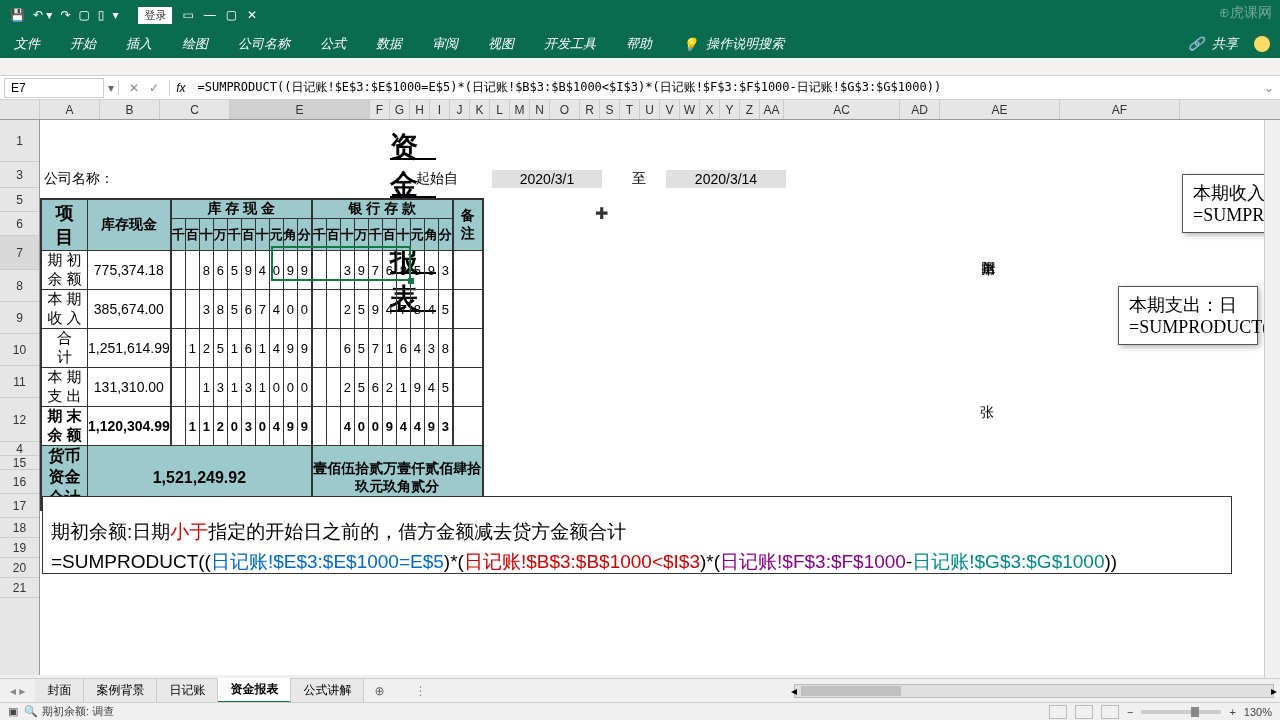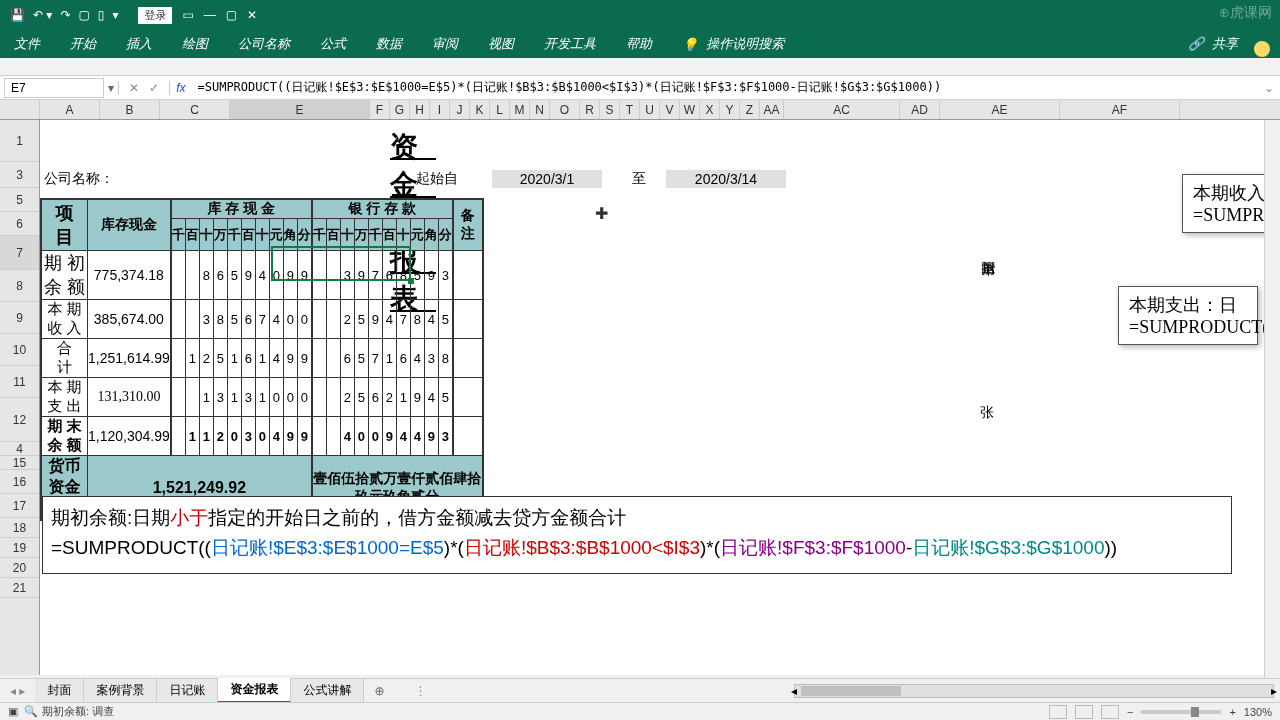--- a/index.html
+++ b/index.html
@@ -8,30 +8,30 @@
 .title-bar { height: 30px; background: #0b6b4e; color: #fff; display: flex; align-items: center; font-size: 12px; }
 .qat { display: flex; align-items: center; gap: 8px; padding: 0 10px; }
 .qat span { cursor: pointer; }
 .title-center { flex: 1; text-align: center; }
 .title-right { display: flex; align-items: center; gap: 10px; padding: 0 10px; }
 .login-btn { background: #fff; color: #333; padding: 1px 6px; font-size: 11px; }
 
 .ribbon-tabs { height: 28px; background: #0b6b4e; color: #fff; display: flex; align-items: center; font-size: 13px; padding: 0 10px; gap: 22px; }
 .ribbon-tabs span { cursor: pointer; padding: 4px 4px; font-style: italic; }
 .ribbon-tabs .tell-me { display: flex; align-items: center; gap: 4px; }
-.ribbon-right { margin-left: auto; display: flex; align-items: flex-end; gap: 8px; }
+.ribbon-right { margin-left: auto; display: flex; align-items: center; gap: 8px; }
 .smiley { width: 16px; height: 16px; border-radius: 50%; background: #ffd966; display: inline-block; }
 
 .ribbon-collapsed { height: 18px; background: #f3f2f1; border-bottom: 1px solid #d0d0d0; }
 
 .formula-bar { height: 24px; background: #fff; border-bottom: 1px solid #d0d0d0; display: flex; align-items: center; font-size: 12px; }
 .name-box { width: 100px; border: 1px solid #ccc; padding: 2px 6px; margin: 0 4px; background: #fff; }
 .name-box-arrow { color: #666; padding-right: 4px; }
 .fx-icons { display: flex; align-items: center; gap: 10px; padding: 0 10px; color: #888; border-left: 1px solid #ccc; border-right: 1px solid #ccc; }
-.fx-label { font-style: italic; padding: 0 6px; color: #1d4ed8; }
+.fx-label { font-style: italic; padding: 0 6px; color: #000000; }
 .formula-input { flex: 1; padding: 2px 6px; font-family: Consolas, monospace; }
 
 .col-headers { height: 20px; background: #e6e6e6; border-bottom: 1px solid #999; display: flex; font-size: 12px; color: #333; }
 .select-all { width: 40px; border-right: 1px solid #ccc; background: #e6e6e6; }
 .col-h { border-right: 1px solid #ccc; text-align: center; line-height: 20px; }
 
 .grid-area { display: flex; height: 555px; background: #fff; position: relative; }
 .row-headers { width: 40px; background: #e6e6e6; border-right: 1px solid #999; font-size: 12px; color: #333; }
 .row-h { border-bottom: 1px solid #ccc; text-align: center; display: flex; align-items: center; justify-content: center; }
 .row-h.sel { background: #d8d8d8; }
@@ -55,21 +55,21 @@
 .digit { width: 20px; height: 32px; font-size: 13px; }
 .thick-l { border-left: 2px solid #333 !important; }
 .thick-r { border-right: 2px solid #333 !important; }
 .thick-t { border-top: 2px solid #333 !important; }
 .thick-b { border-bottom: 2px solid #333 !important; }
 
 .side-text { position: absolute; left: 940px; font-size: 14px; writing-mode: vertical-rl; }
 
 .callout { position: absolute; background: #fff; border: 1.5px solid #555; box-shadow: 2px 2px 6px rgba(0,0,0,0.3); padding: 6px 10px; font-size: 18px; }
 
-.formula-box { position: absolute; left: 2px; top: 376px; width: 1190px; height: 78px; border: 1px solid #333; background: #fff; padding: 6px 8px; font-size: 19px; line-height: 1.6; }
+.formula-box { position: absolute; left: 2px; top: 376px; width: 1190px; height: 78px; border: 1px solid #333; background: #fff; padding: 20px 8px; font-size: 19px; line-height: 1.6; }
 .formula-box .red { color: #c00; }
 .formula-box .blue { color: #06c; }
 .formula-box .teal { color: #088; }
 .formula-box .purple { color: #808; }
 
 .active-cell { position: absolute; border: 2px solid #107c41; background: rgba(255,255,255,0); pointer-events: none; }
 .fill-handle { position: absolute; width: 6px; height: 6px; background: #107c41; }
 
 .sheet-tabs { position: absolute; bottom: 18px; left: 0; right: 0; height: 24px; background: #f0f0f0; border-top: 1px solid #ccc; display: flex; align-items: center; font-size: 12px; }
 .tab-nav { padding: 0 10px; color: #888; display: flex; gap: 6px; }
@@ -237,21 +237,21 @@
               <th class="hdr digit ">十</th>
               <th class="hdr digit ">万</th>
               <th class="hdr digit ">千</th>
               <th class="hdr digit ">百</th>
               <th class="hdr digit ">十</th>
               <th class="hdr digit ">元</th>
               <th class="hdr digit ">角</th>
               <th class="hdr digit ">分</th>
             </tr>
             <tr>
-              <td class="thick-l" style="height:32px;font-size:18px">期 初 余 额</td>
+              <td class="thick-l" style="height:32px;font-size:15px">期 初 余 额</td>
               <td style="text-align:center;">775,374.18</td>
               <td class="digit thick-l" style=""></td>
               <td class="digit " style=""></td>
               <td class="digit " style="">8</td>
               <td class="digit " style="">6</td>
               <td class="digit " style="">5</td>
               <td class="digit " style="">9</td>
               <td class="digit " style="">4</td>
               <td class="digit " style="">0</td>
               <td class="digit " style="">9</td>
@@ -313,21 +313,21 @@
               <td class="digit " style="">7</td>
               <td class="digit " style="">1</td>
               <td class="digit " style="">6</td>
               <td class="digit " style="">4</td>
               <td class="digit " style="">3</td>
               <td class="digit " style="">8</td>
               <td class="thick-l thick-r"></td>
             </tr>
             <tr>
               <td class="thick-l" style="height:32px;font-size:15px">本 期 支 出</td>
-              <td style="text-align:center;font-family:Liberation Serif, serif;">131,310.00</td>
+              <td style="text-align:center;">131,310.00</td>
               <td class="digit thick-l" style=""></td>
               <td class="digit " style=""></td>
               <td class="digit " style="">1</td>
               <td class="digit " style="">3</td>
               <td class="digit " style="">1</td>
               <td class="digit " style="">3</td>
               <td class="digit " style="">1</td>
               <td class="digit " style="">0</td>
               <td class="digit " style="">0</td>
               <td class="digit " style="">0</td>
@@ -338,21 +338,21 @@
               <td class="digit " style="">6</td>
               <td class="digit " style="">2</td>
               <td class="digit " style="">1</td>
               <td class="digit " style="">9</td>
               <td class="digit " style="">4</td>
               <td class="digit " style="">5</td>
               <td class="thick-l thick-r"></td>
             </tr>
             <tr>
               <td class="thick-l" style="height:32px;font-weight:bold;font-size:15px">期 末 余 额</td>
-              <td style="text-align:left;font-weight:normal;">1,120,304.99</td>
+              <td style="text-align:left;font-weight:bold;">1,120,304.99</td>
               <td class="digit thick-l" style="font-weight:bold;"></td>
               <td class="digit " style="font-weight:bold;">1</td>
               <td class="digit " style="font-weight:bold;">1</td>
               <td class="digit " style="font-weight:bold;">2</td>
               <td class="digit " style="font-weight:bold;">0</td>
               <td class="digit " style="font-weight:bold;">3</td>
               <td class="digit " style="font-weight:bold;">0</td>
               <td class="digit " style="font-weight:bold;">4</td>
               <td class="digit " style="font-weight:bold;">9</td>
               <td class="digit " style="font-weight:bold;">9</td>

